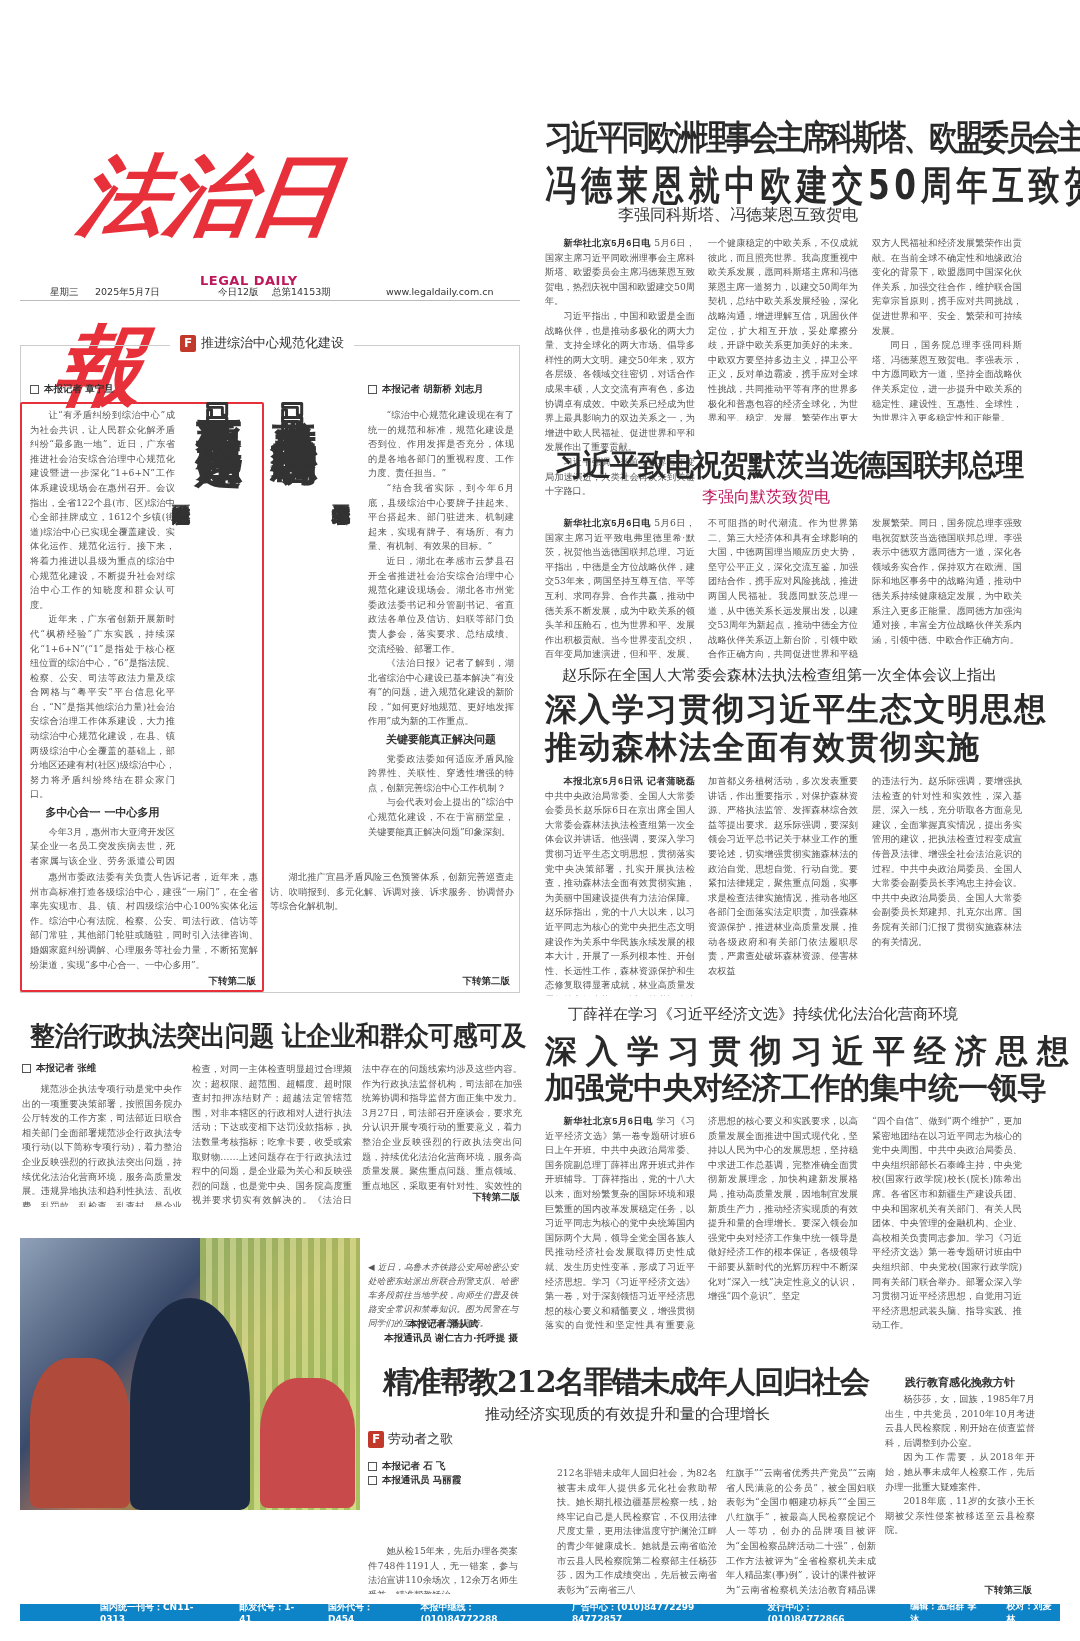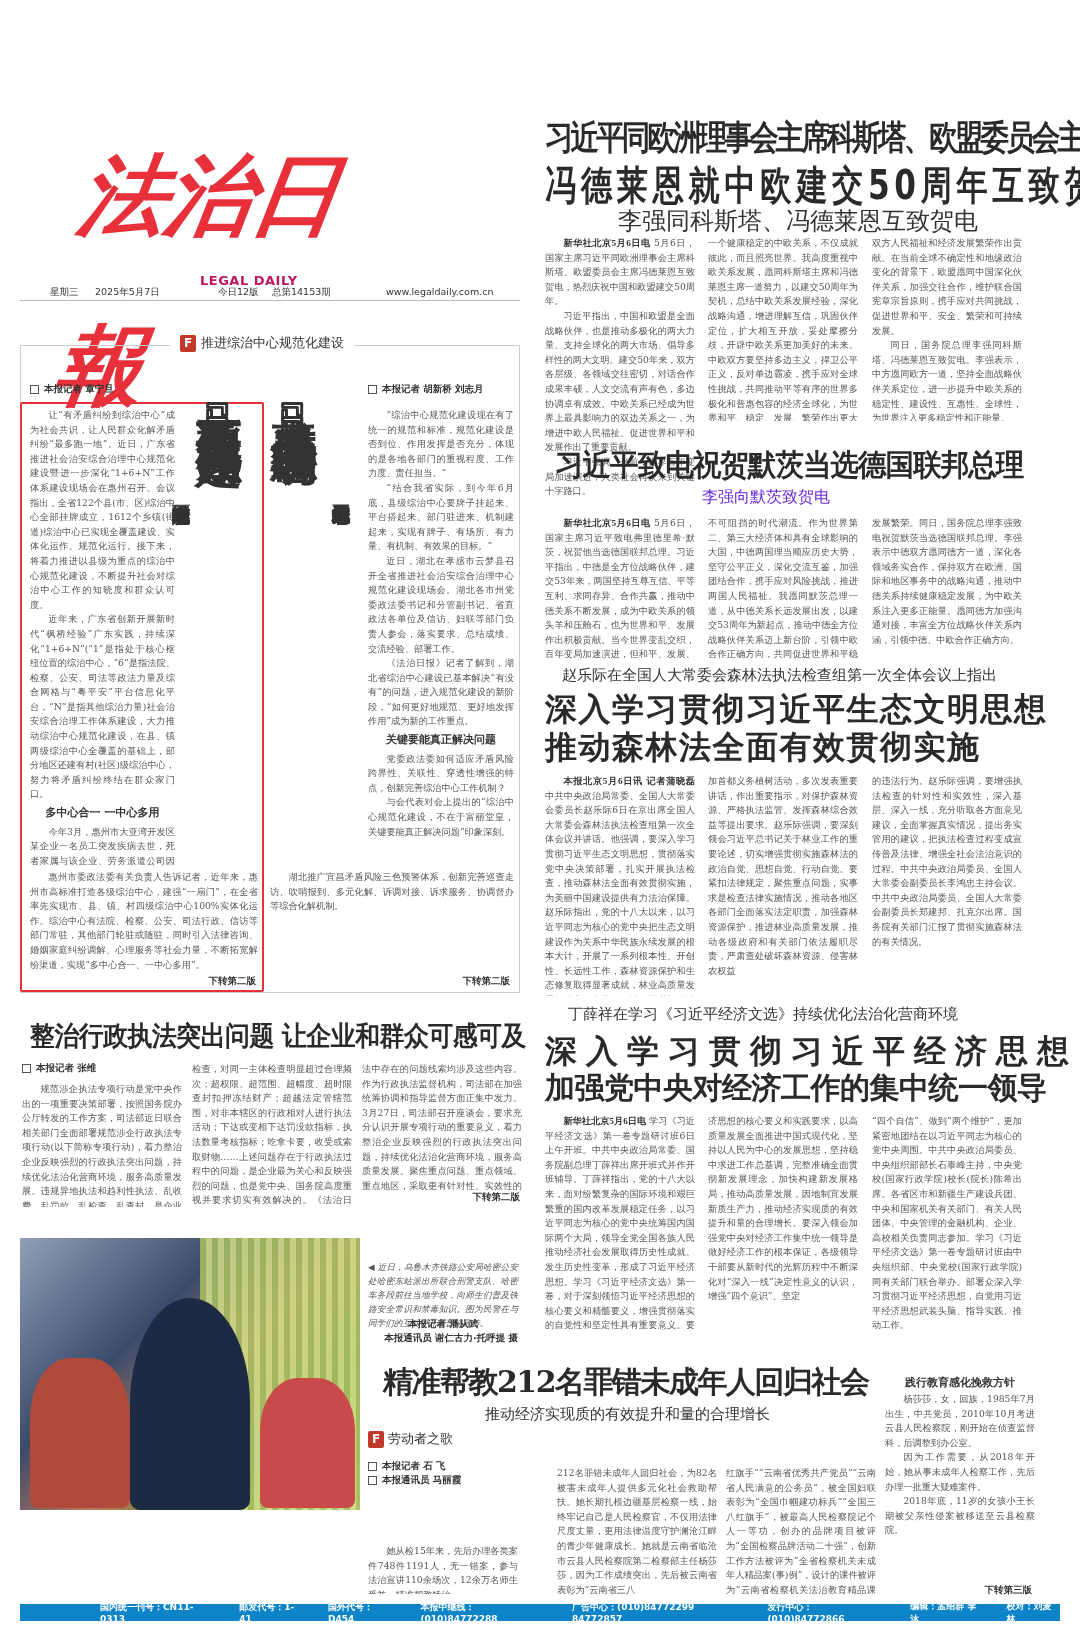--- a/index.html
+++ b/index.html
@@ -3,21 +3,21 @@
 <meta charset="utf-8">
 <style>
 *{box-sizing:border-box;margin:0;padding:0}
 html,body{width:1080px;height:1641px;background:#fff;overflow:hidden}
 body{position:relative;font-family:"DejaVu Sans","Liberation Sans",sans-serif;color:#333}
 .abs{position:absolute}
 .serif{font-family:"DejaVu Serif","Liberation Serif",serif}
 .body-text{font-size:9.2px;line-height:14.6px;color:#555;text-align:justify;font-family:"DejaVu Serif","Liberation Serif",serif}
 .body-text p{text-indent:2em}
 .body-text p.noind{text-indent:0}
-.dateline{font-weight:bold;color:#333;font-family:Liberation Serif, serif}
+.dateline{font-weight:bold;color:#333;font-family:Liberation Sans, sans-serif}
 .byline{font-size:9.5px;font-weight:bold;color:#333;display:flex;align-items:center;gap:5px}
 .byline .box{width:9px;height:9px;border:1px solid #555;display:inline-block}
 .cont{font-size:9.5px;font-weight:bold;color:#333;text-align:right}
 .subhead{font-size:11px;font-weight:bold;color:#333;text-align:center;margin:4px 0}
 
 .logo{left:80px;top:110px;width:310px;height:170px;color:#e8303a;font-family:"DejaVu Serif",serif;font-size:88px;font-weight:bold;font-style:italic;letter-spacing:-2px;line-height:170px;transform:skewX(-8deg)}
 .logo-en{left:200px;top:273px;font-size:13px;font-weight:bold;color:#be185d;letter-spacing:0.5px}
 .mast-info{top:286px;font-size:9.5px;color:#333}
 .mast-rule{left:20px;top:300px;width:500px;height:1px;background:#bbb}
 
@@ -42,38 +42,38 @@
 <div class="abs logo-en">LEGAL DAILY</div>
 <div class="abs mast-info" style="left:50px">星期三</div>
 <div class="abs mast-info" style="left:95px">2025年5月7日</div>
 <div class="abs mast-info" style="left:218px">今日12版</div>
 <div class="abs mast-info" style="left:272px">总第14153期</div>
 <div class="abs mast-info" style="left:386px">www.legaldaily.com.cn</div>
 <div class="abs mast-rule"></div>
 
 <div class="abs h1" style="left:545px;top:115px;font-size:34px;letter-spacing:-3.5px;transform:scaleX(0.84);transform-origin:left">习近平同欧洲理事会主席科斯塔、欧盟委员会主席</div>
 <div class="abs h1" style="left:545px;top:158px;font-size:40px;letter-spacing:6px;transform:scaleX(0.78);transform-origin:left">冯德莱恩就中欧建交50周年互致贺电</div>
-<div class="abs" style="left:618px;top:205px;font-size:24px;color:#333">李强同科斯塔、冯德莱恩互致贺电</div>
+<div class="abs" style="left:618px;top:205px;font-size:16px;color:#333">李强同科斯塔、冯德莱恩互致贺电</div>
 <div class="abs body-text" style="left:545px;top:236px;width:150px">
   <p><span class="dateline">新华社北京5月6日电</span> <span>5月6日，国家主席习近平同欧洲理事会主席科斯塔、欧盟委员会主席冯德莱恩互致贺电，热烈庆祝中国和欧盟建交50周年。</span></p>
   <p>习近平指出，中国和欧盟是全面战略伙伴，也是推动多极化的两大力量、支持全球化的两大市场、倡导多样性的两大文明。建交50年来，双方各层级、各领域交往密切，对话合作成果丰硕，人文交流有声有色，多边协调卓有成效。中欧关系已经成为世界上最具影响力的双边关系之一，为增进中欧人民福祉、促进世界和平和发展作出了重要贡献。</p>
   <p>习近平强调，当前，世界百年变局加速演进，人类社会再次来到关键十字路口。</p>
 </div>
 <div class="abs body-text" style="left:708px;top:236px;width:150px;height:185px;overflow:hidden">
   <p class="noind">一个健康稳定的中欧关系，不仅成就彼此，而且照亮世界。我高度重视中欧关系发展，愿同科斯塔主席和冯德莱恩主席一道努力，以建交50周年为契机，总结中欧关系发展经验，深化战略沟通，增进理解互信，巩固伙伴定位，扩大相互开放，妥处摩擦分歧，开辟中欧关系更加美好的未来。中欧双方要坚持多边主义，捍卫公平正义，反对单边霸凌，携手应对全球性挑战，共同推动平等有序的世界多极化和普惠包容的经济全球化，为世界和平、稳定、发展、繁荣作出更大贡献。</p>
 
 </div>
 <div class="abs body-text" style="left:872px;top:236px;width:150px;height:185px;overflow:hidden">
   <p class="noind">双方人民福祉和经济发展繁荣作出贡献。在当前全球不确定性和地缘政治变化的背景下，欧盟愿同中国深化伙伴关系，加强交往合作，维护联合国宪章宗旨原则，携手应对共同挑战，促进世界和平、安全、繁荣和可持续发展。</p>
   <p>同日，国务院总理李强同科斯塔、冯德莱恩互致贺电。李强表示，中方愿同欧方一道，坚持全面战略伙伴关系定位，进一步提升中欧关系的稳定性、建设性、互惠性、全球性，为世界注入更多稳定性和正能量。</p>
 
 </div>
 
 <div class="abs h1" style="left:555px;top:445px;font-size:30px;letter-spacing:-1px;transform:scaleX(0.95);transform-origin:left">习近平致电祝贺默茨当选德国联邦总理</div>
-<div class="abs" style="left:702px;top:487px;font-size:16px;color:#6d28d9">李强向默茨致贺电</div>
+<div class="abs" style="left:702px;top:487px;font-size:16px;color:#be185d">李强向默茨致贺电</div>
 <div class="abs body-text" style="left:545px;top:516px;width:150px;height:145px;overflow:hidden">
   <p><span class="dateline">新华社北京5月6日电</span> <span>5月6日，国家主席习近平致电弗里德里希·默茨，祝贺他当选德国联邦总理。习近平指出，中德是全方位战略伙伴，建交53年来，两国坚持互尊互信、平等互利、求同存异、合作共赢，推动中德关系不断发展，成为中欧关系的领头羊和压舱石，也为世界和平、发展作出积极贡献。当今世界变乱交织，百年变局加速演进，但和平、发展、合作、共赢仍是人间正道和</span></p>
 </div>
 <div class="abs body-text" style="left:708px;top:516px;width:150px;height:145px;overflow:hidden">
   <p class="noind">不可阻挡的时代潮流。作为世界第二、第三大经济体和具有全球影响的大国，中德两国理当顺应历史大势，坚守公平正义，深化交流互鉴，加强团结合作，携手应对风险挑战，推进两国人民福祉。我愿同默茨总理一道，从中德关系长远发展出发，以建交53周年为新起点，推动中德全方位战略伙伴关系迈上新台阶，引领中欧合作正确方向，共同促进世界和平稳定和</p>
 </div>
 <div class="abs body-text" style="left:872px;top:516px;width:150px;height:145px;overflow:hidden">
   <p class="noind">发展繁荣。同日，国务院总理李强致电祝贺默茨当选德国联邦总理。李强表示中德双方愿同德方一道，深化各领域务实合作，保持双方在欧洲、国际和地区事务中的战略沟通，推动中德关系持续健康稳定发展，为中欧关系注入更多正能量。愿同德方加强沟通对接，丰富全方位战略伙伴关系内涵，引领中德、中欧合作正确方向。</p>
 </div>
 

